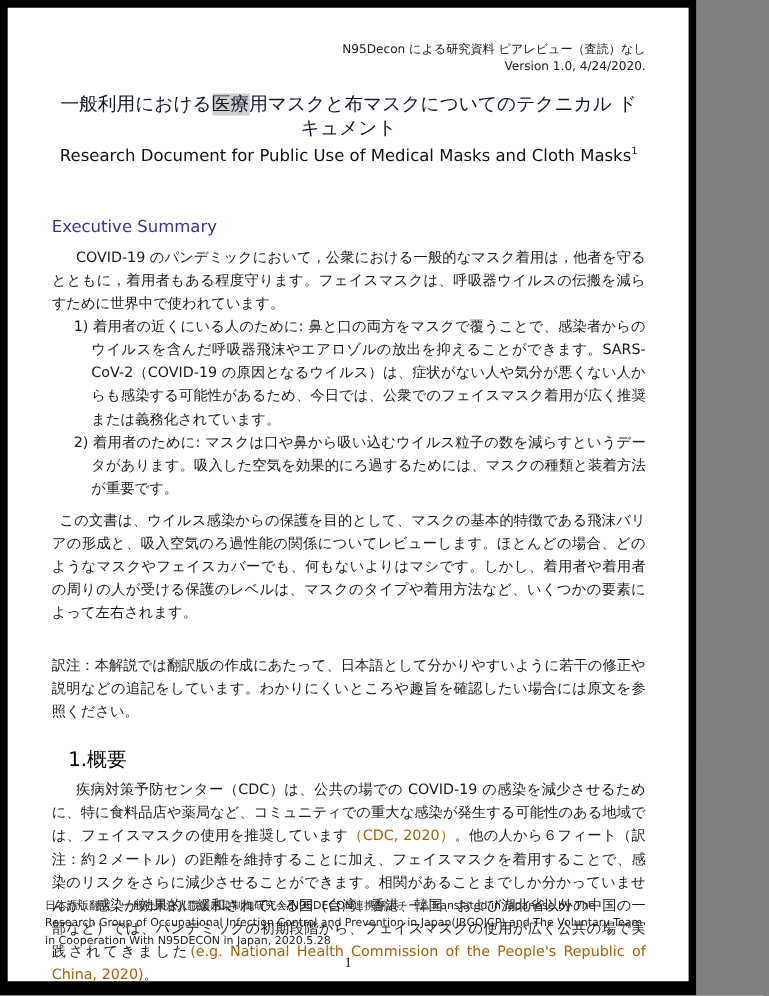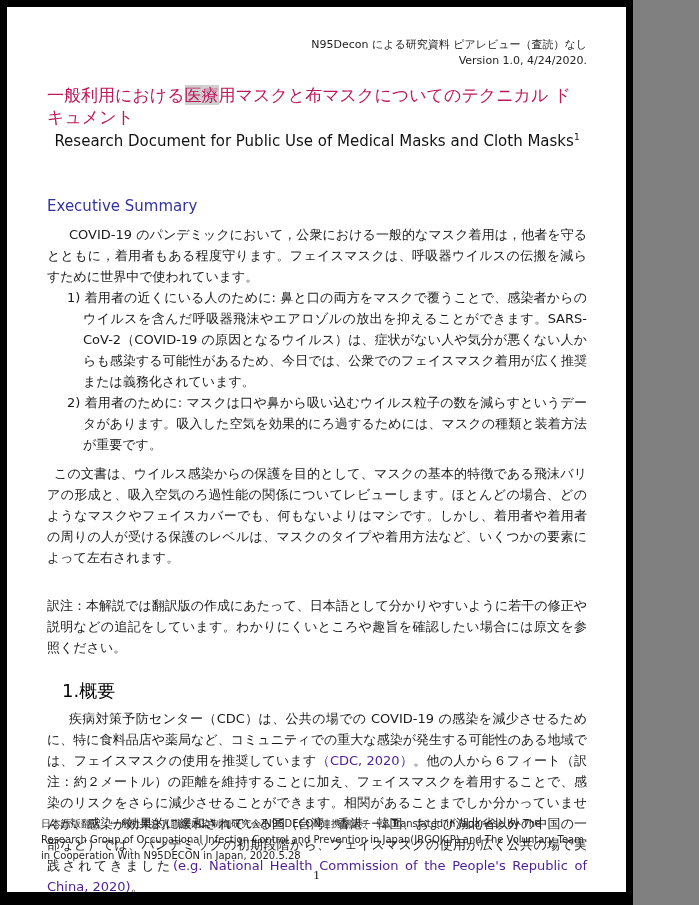--- a/index.html
+++ b/index.html
@@ -15,22 +15,22 @@
   }
   .content { padding:0 39px 0 40px; }
 
   .header-meta {
     margin-top:30px;
     text-align:right;
     font-size:11px; line-height:16px; color:#222;
   }
 
   .doc-title {
-    margin-top:15px; text-align:left;
-    font-size:17px; line-height:22px; color:#be185d;
+    margin-top:15px; text-align:center;
+    font-size:17px; line-height:22px; color:#0f172a;
   }
   .doc-title .hl { background:#cfcfcf; }
   .doc-subtitle {
     margin-top:3px; text-align:center;
     font-size:15px; line-height:20px; color:#111;
   }
   sup { font-size:9px; vertical-align:super; line-height:0; }
 
   .h-exec {
     margin-top:46px;
@@ -48,21 +48,21 @@
     text-align:justify;
     color:#1a1a1a;
   }
   p.tight { }
   .indent-lg { text-indent:22px; }
   .indent-md { text-indent:17px; }
   .indent-xs { text-indent:7px; }
   p.li {
     margin:0 0 0 36px; text-indent:-16px;
   }
-  .link { color:#4c1d95; text-decoration:none; cursor:pointer; }
+  .link { color:#a16207; text-decoration:none; cursor:pointer; }
 
   .footnote-block { margin-top:14px; }
   .fn-sep {
     width:200px; height:0;
     border-top:1px solid #000;
     margin-left:48px;
   }
 
   .page-footer {
     position:absolute; left:34px; right:40px; bottom:28px;

